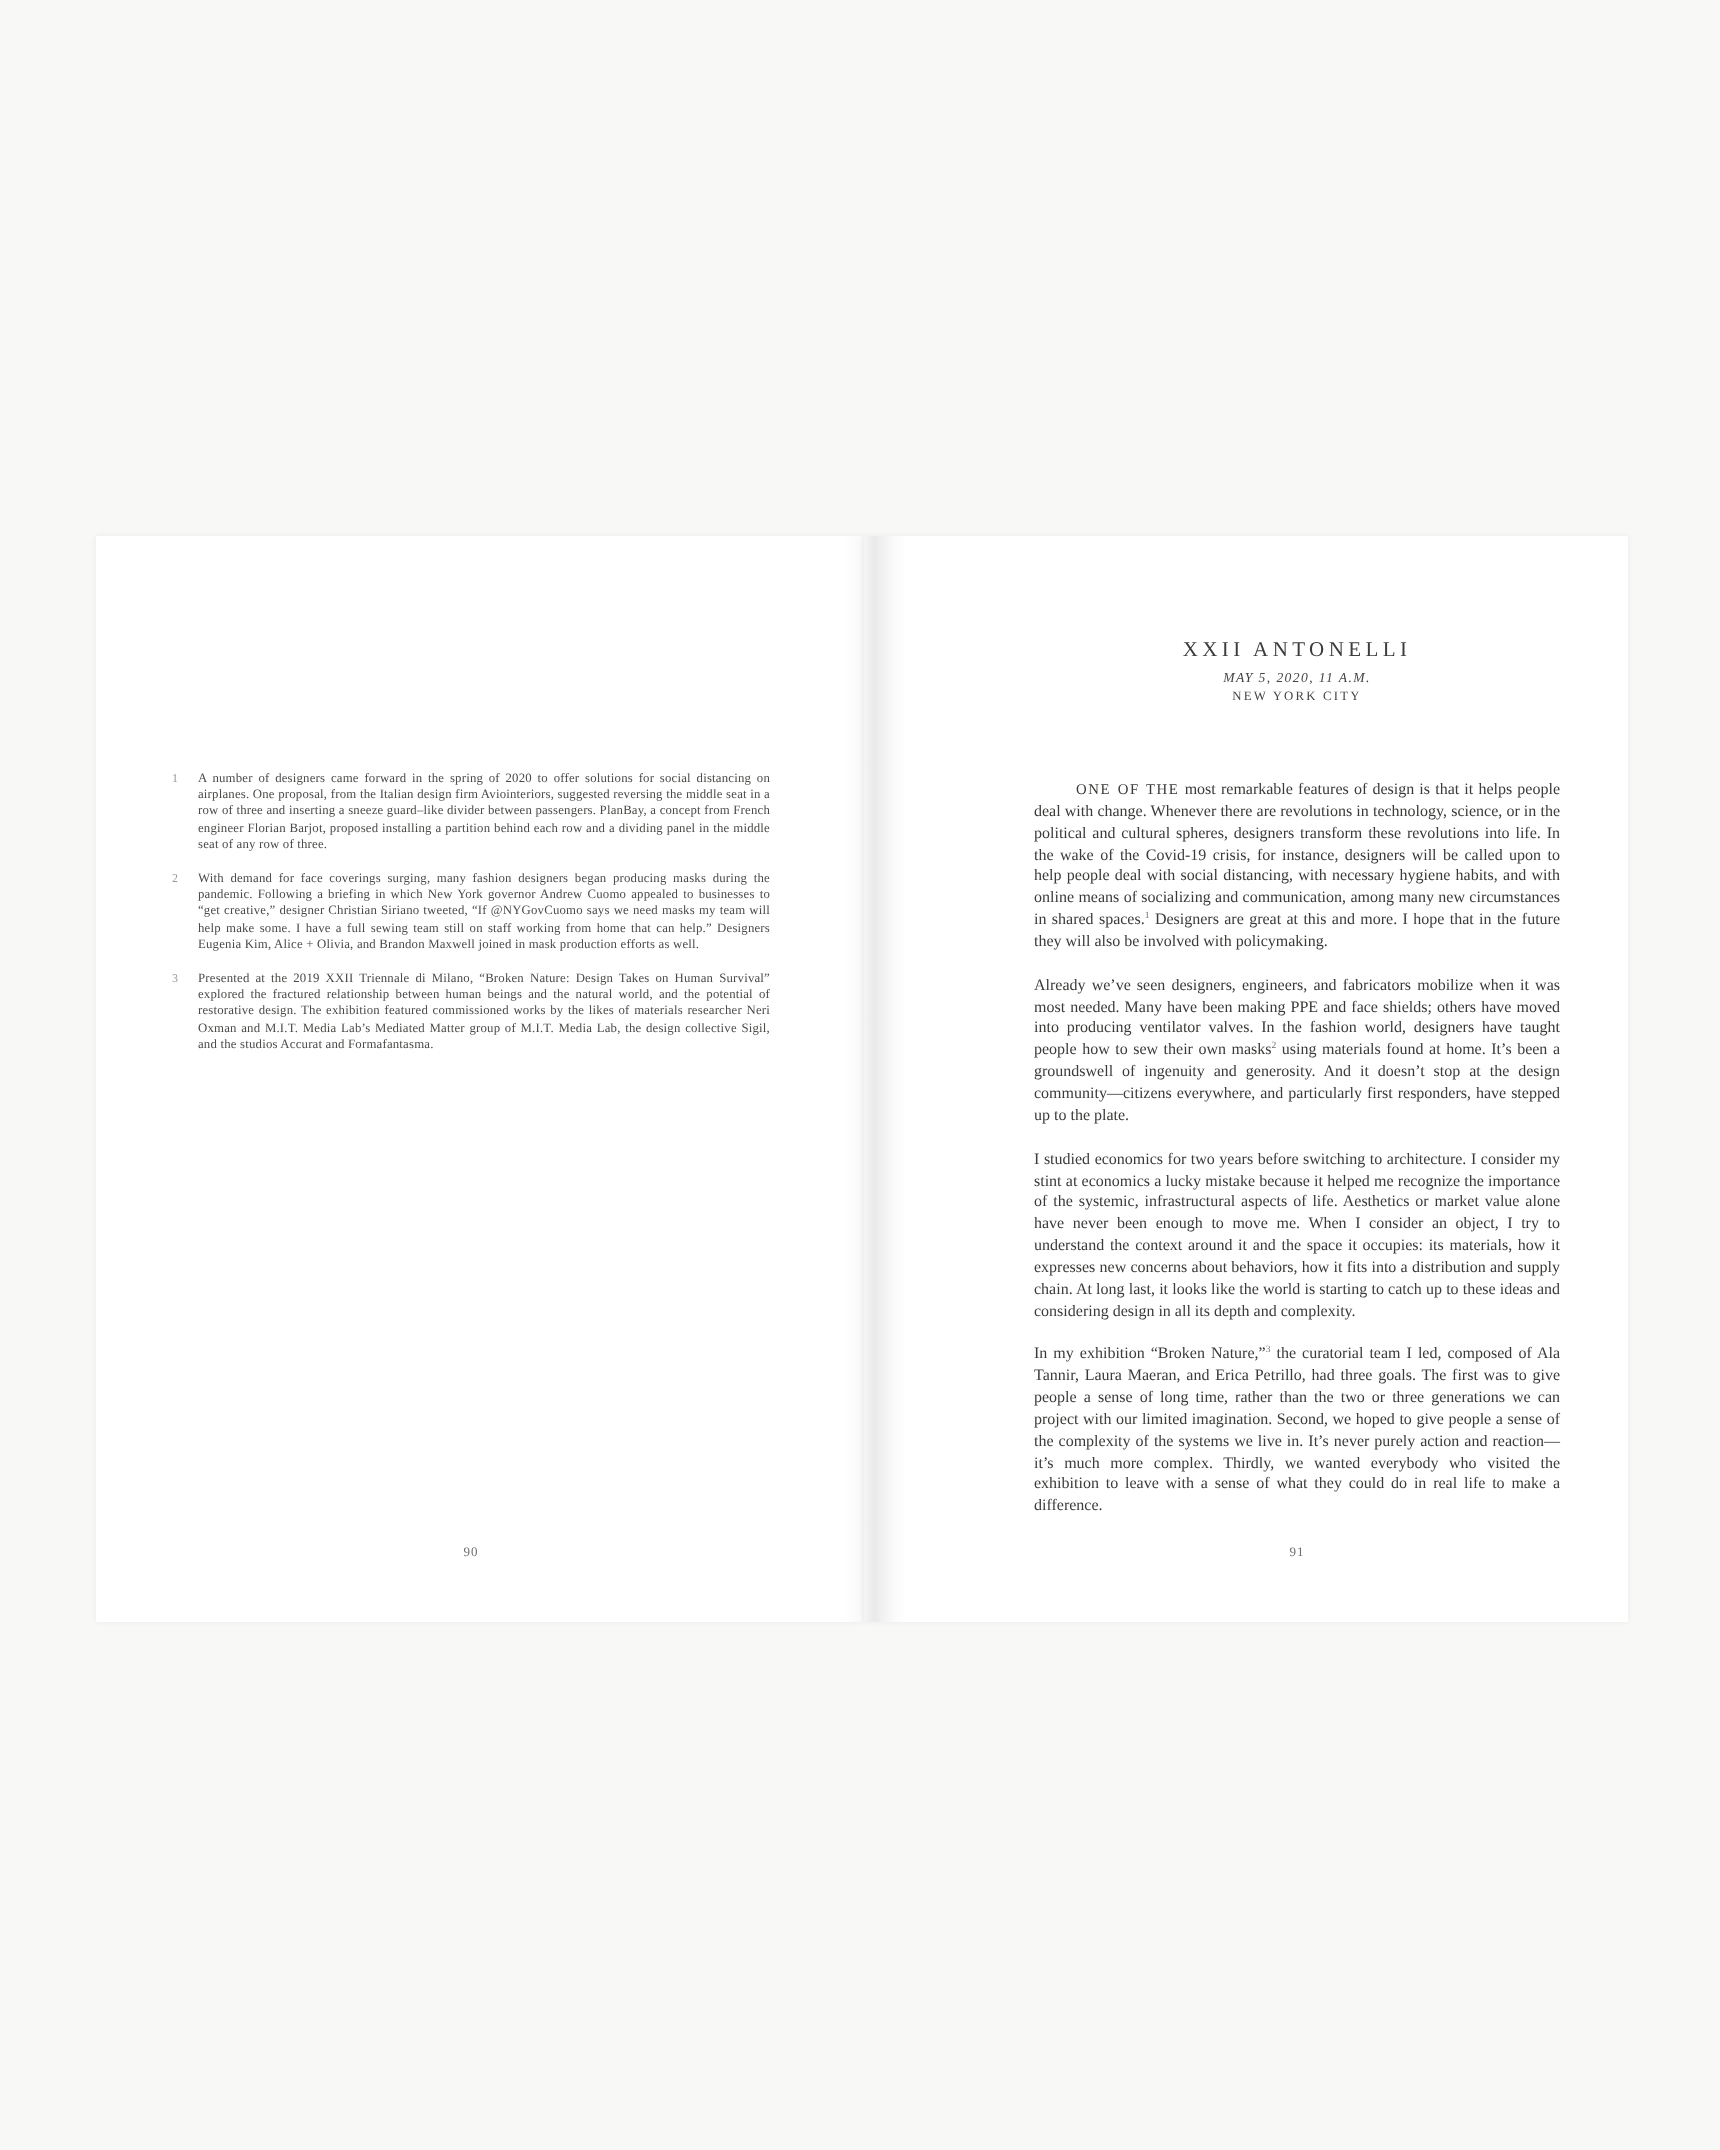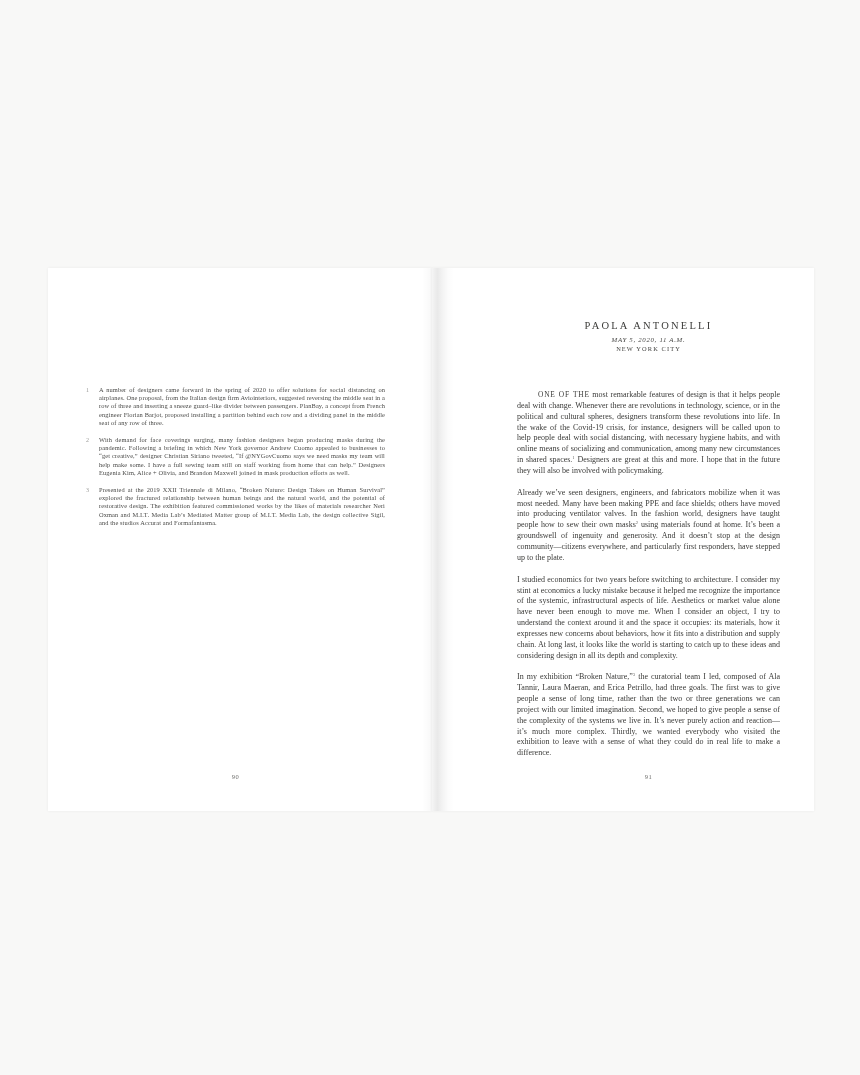--- a/index.html
+++ b/index.html
@@ -144,21 +144,21 @@
       </div>
 
     </div>
     <div class="pagenum pagenum-left">90</div>
   </div>
 
   <div class="page page-right">
     <div class="text-col">
 
       <div class="entry-header">
-        <div class="author">PAOLA ANTONELLI</div>
+        <div class="author">XXII ANTONELLI</div>
         <div class="datetime">MAY 5, 2020, 11 A.M.</div>
         <div class="location">NEW YORK CITY</div>
       </div>
 
       <div class="entry-body">
 
         <p><span class="lead">ONE OF THE</span><span> most remarkable features of design is that it helps people deal with change. Whenever there are revolutions in technology, science, or in the political and cultural spheres, designers transform these revolutions into life. In the wake of the Covid-19 crisis, for instance, designers will be called upon to help people deal with social distancing, with necessary hygiene habits, and with online means of socializing and communication, among many new circumstances in shared spaces.</span><sup class="note">1</sup><span> Designers are great at this and more. I hope that in the future they will also be involved with policymaking.</span></p>
 
         <p><span>Already we’ve seen designers, engineers, and fabricators mobilize when it was most needed. Many have been making PPE and face shields; others have moved into producing ventilator valves. In the fashion world, designers have taught people how to sew their own masks</span><sup class="note">2</sup><span> using materials found at home. It’s been a groundswell of ingenuity and generosity. And it doesn’t stop at the design community—citizens everywhere, and particularly first responders, have stepped up to the plate.</span></p>
 

